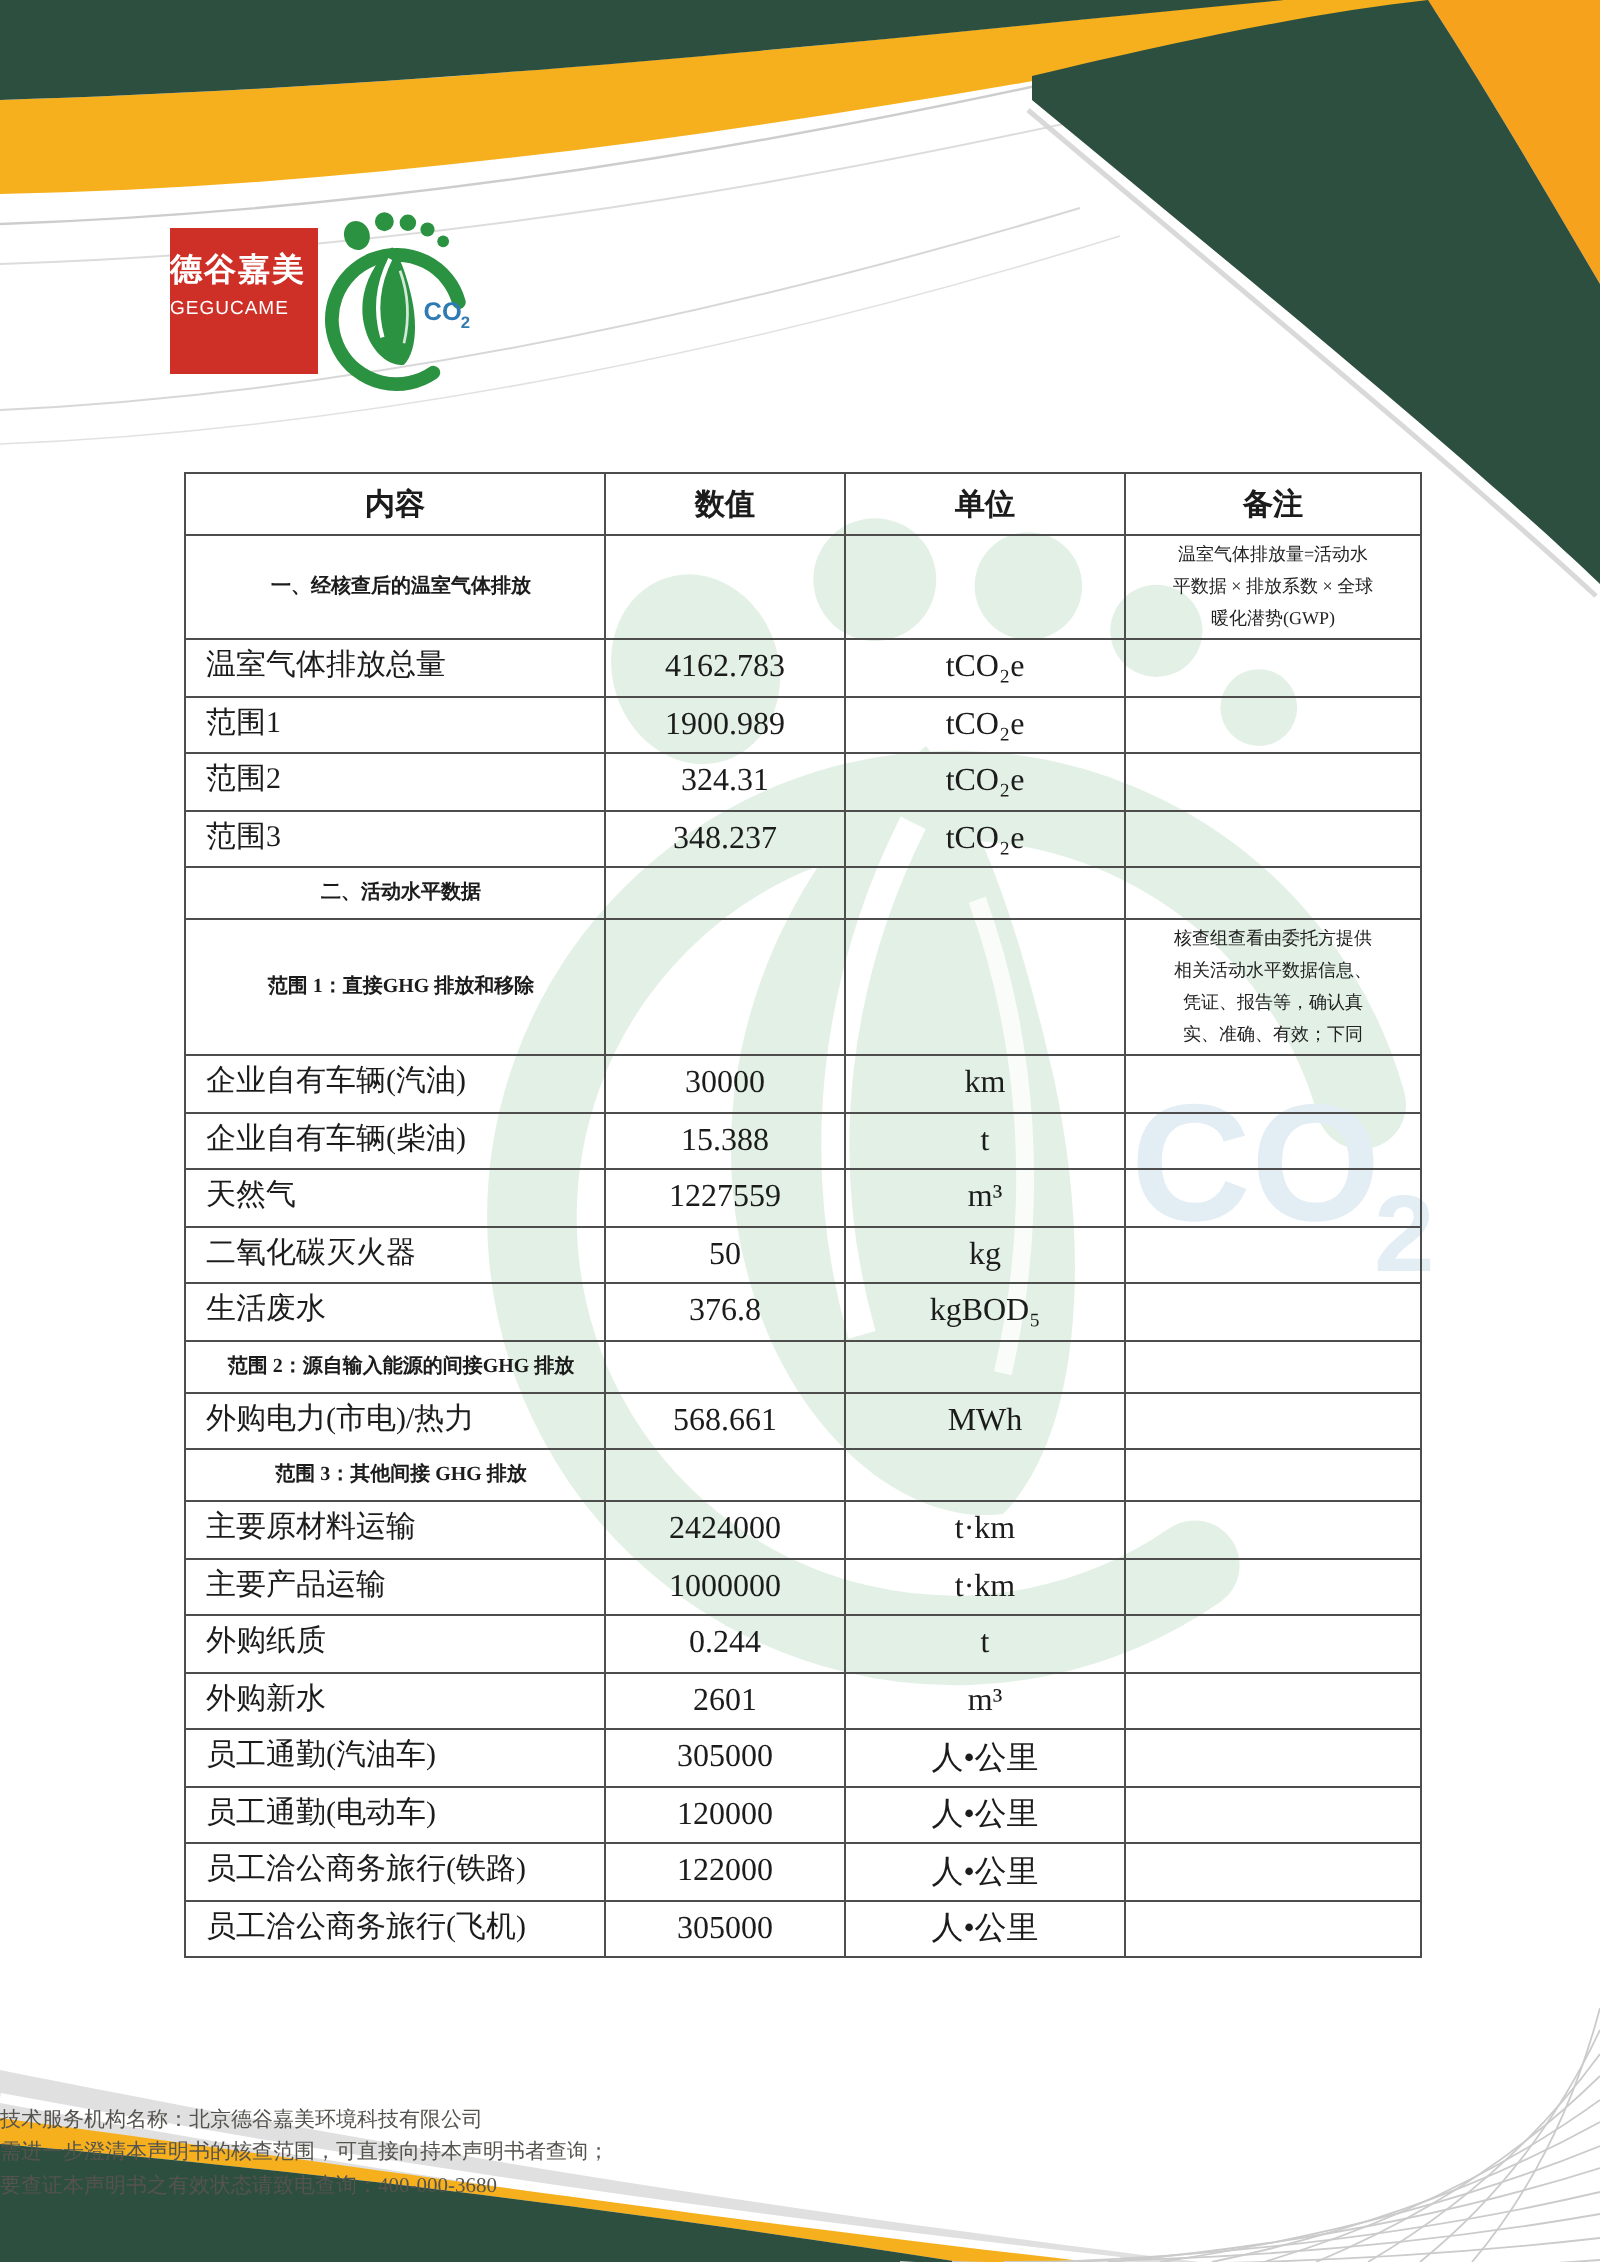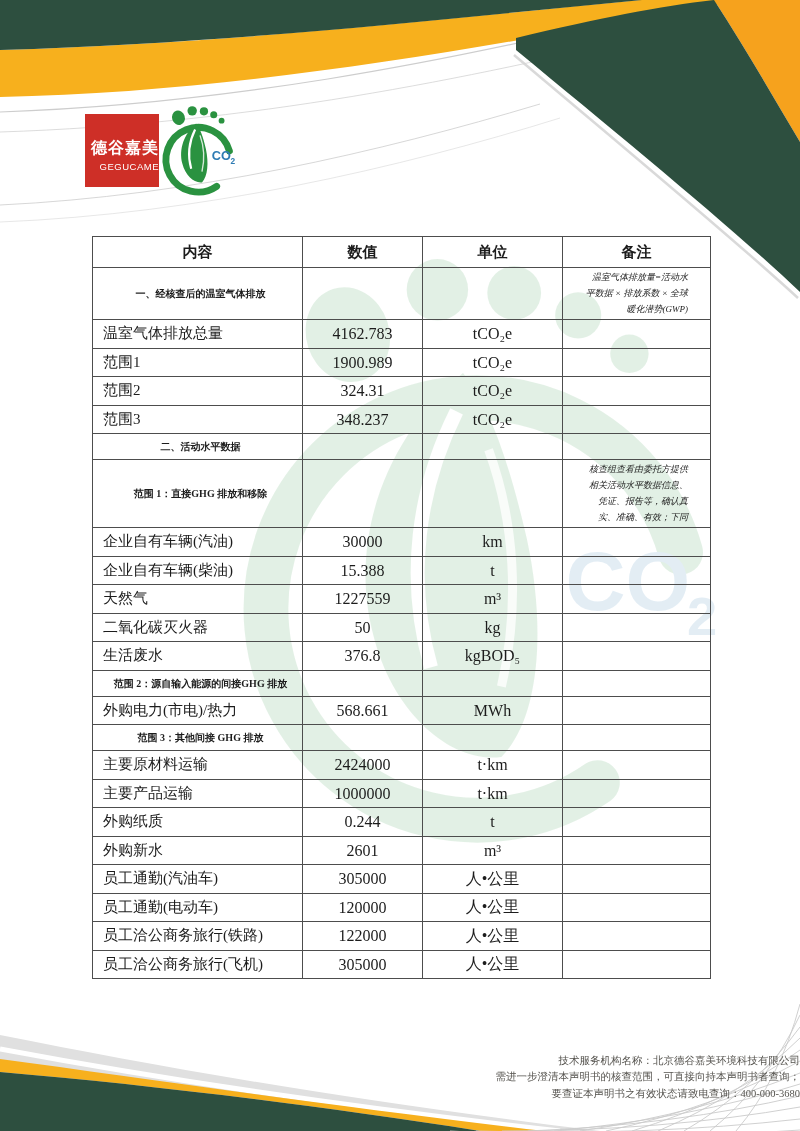--- a/index.html
+++ b/index.html
@@ -16,22 +16,22 @@
   .s-lightedge{stroke:#d5d5d5;fill:none;}
   .s-white{stroke:#ffffff;fill:none;}
   .fan path{stroke:#cbcbcb;stroke-width:0.9;fill:none;}
   .f-logogreen{fill:var(--logo_green,#2a9240);}
   .s-logogreen{stroke:var(--logo_green,#2a9240);fill:none;}
   .co2-text{fill:var(--co2_blue,#2e7bb3);font-family:"Liberation Sans",sans-serif;font-weight:bold;}
 
   
   .red-box{
     position:absolute;left:85px;top:114px;width:74px;height:73px;z-index:2;
-    background:var(--logo_red,#ce2f27);color:#fff;text-align:right;
-    font-family:"Liberation Sans",sans-serif;box-sizing:border-box;padding-top:24px;
+    background:var(--logo_red,#ce2f27);color:#fff;text-align:left;
+    font-family:"Liberation Sans",sans-serif;box-sizing:border-box;padding-top:12px;
   }
   .brand-cn{font-size:16px;font-weight:bold;letter-spacing:1px;line-height:1.3;}
   .brand-en{font-size:9.5px;letter-spacing:0.5px;margin-top:2px;}
   .logo-fp{position:absolute;left:152px;top:104px;width:98px;height:98px;z-index:2;}
   .watermark{position:absolute;left:175px;top:245px;width:640px;height:640px;opacity:0.13;z-index:1;}
 
   
   table.indicator{
     position:absolute;left:92px;top:236px;width:618px;z-index:3;
     border-collapse:collapse;table-layout:fixed;background:transparent;
@@ -40,25 +40,25 @@
     border:1px solid #4d4d4d;vertical-align:middle;overflow:hidden;
   }
   .title-cell{
     height:34px;font-size:21px;font-weight:bold;text-align:center;letter-spacing:2px;padding:4px 2px;
   }
   th.colh{font-size:15px;font-weight:bold;height:26px;text-align:center;padding:2px;}
   td{height:17px;}
   .c-label{font-size:15px;padding:4px 4px 4px 10px;line-height:1.3;text-align:left;}
   td.c-label.sec{font-weight:bold;font-size:10px;text-align:center;}
   .c-value,.c-unit{font-size:16px;text-align:center;padding:3px 2px;}
-  .c-remark{font-size:9px;color:#222;text-align:right;padding:2px 22px;line-height:1.75;font-style:italic;}
+  .c-remark{font-size:9px;color:#222;text-align:center;padding:2px 22px;line-height:1.75;}
 
   
   .footer{
-    position:absolute;left:0;right:0;top:1053px;z-index:4;text-align:right;
+    position:absolute;left:0;right:0;top:1053px;z-index:4;text-align:left;
     font-size:10.5px;line-height:1.55;color:#55534e;
   }
 </style>
 </head>
 <body>
 
 <svg width="0" height="0" style="position:absolute" aria-hidden="true">
   <defs>
     <g id="fp">
       <path class="s-logogreen" d="M79,48 A33,33 0 1 0 66,84" stroke-width="7" stroke-linecap="round"></path>

